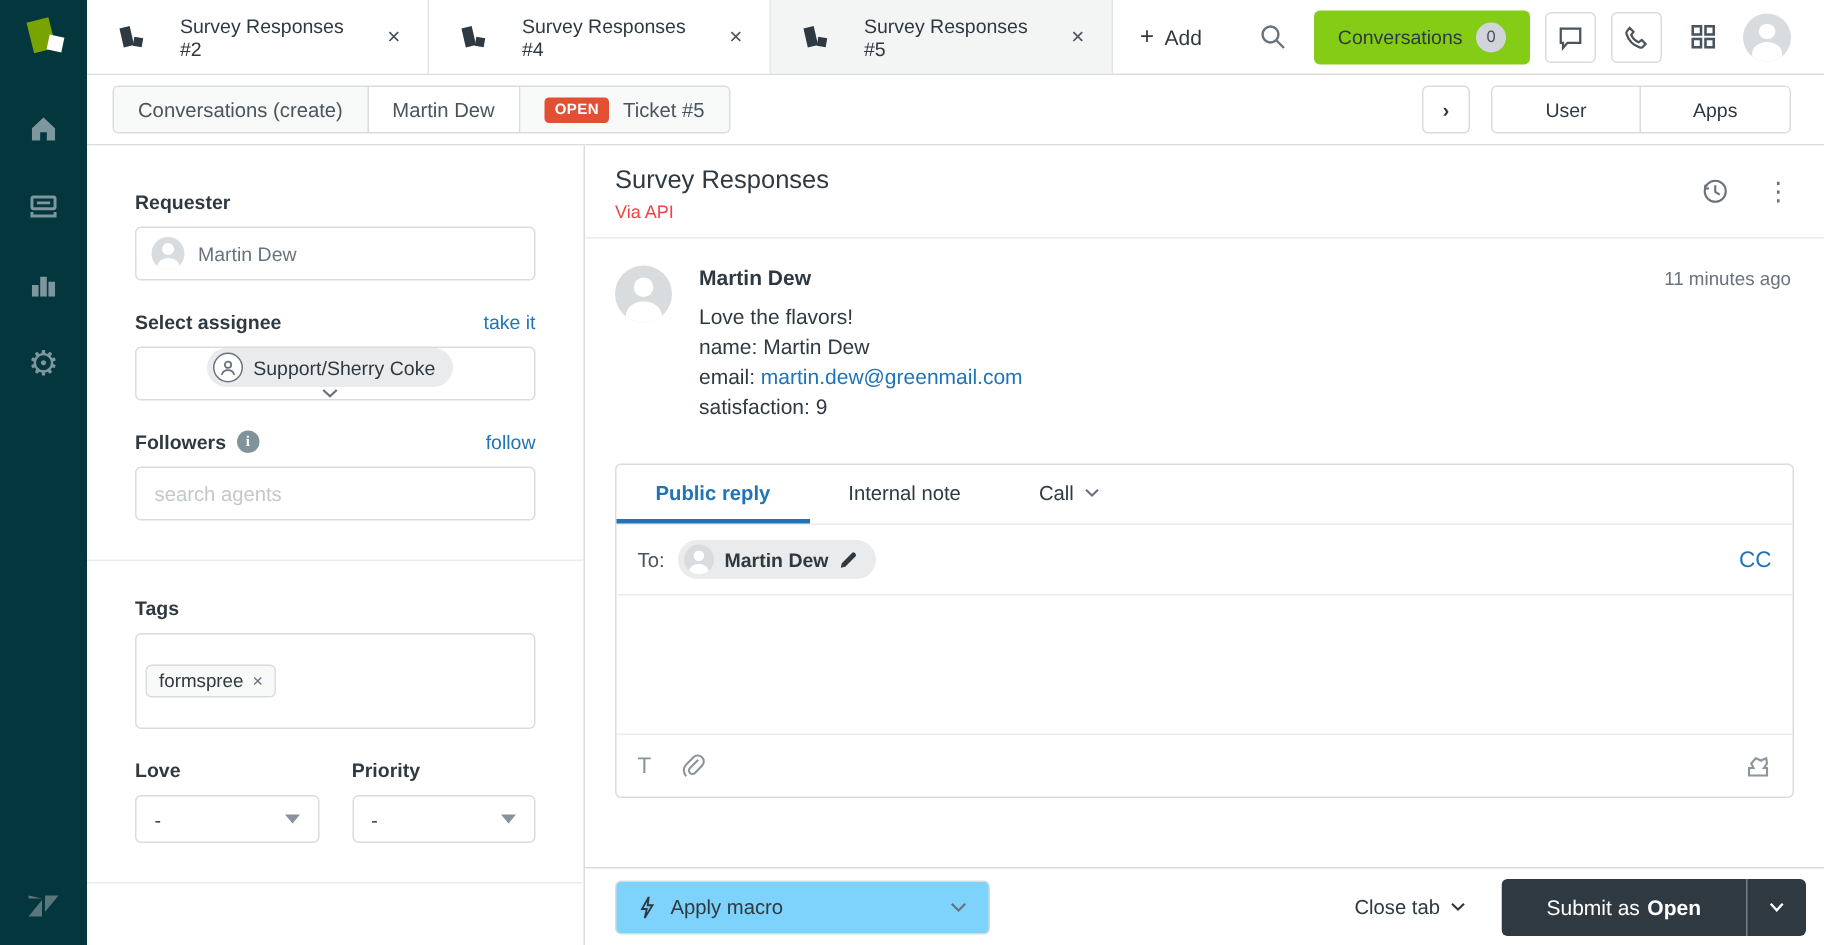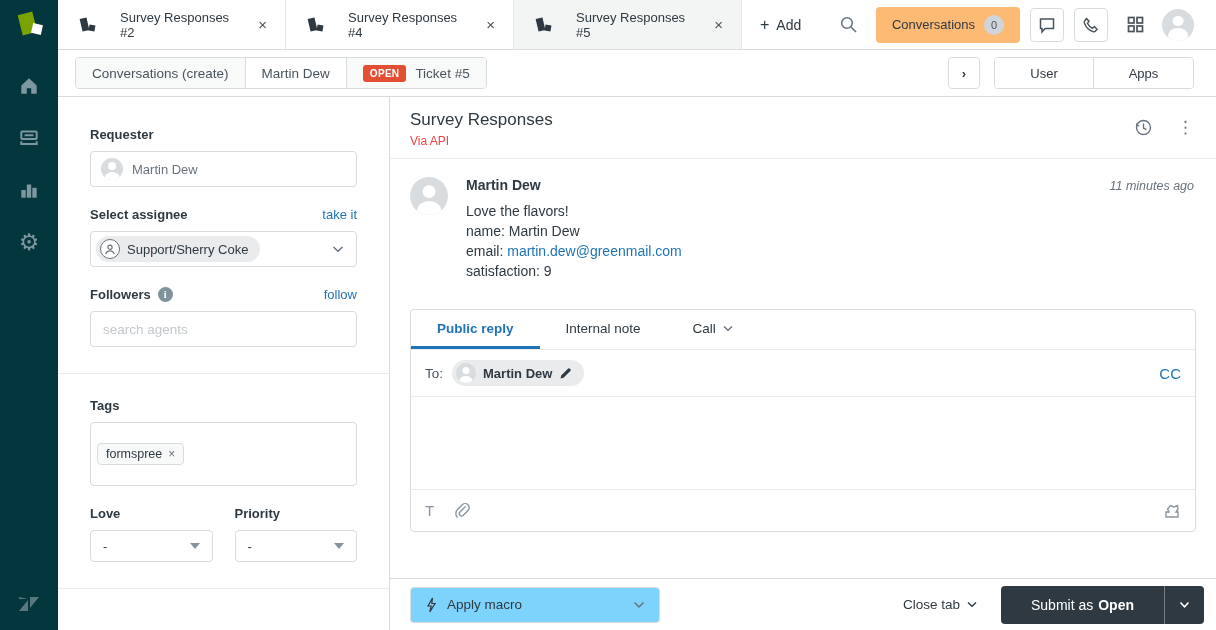--- a/index.html
+++ b/index.html
@@ -26,21 +26,21 @@
   .tab.active { background:#f3f4f4; }
   .tab-prod-icon { position:relative; width:18px; height:20px; flex-shrink:0; }
   .tab-prod-icon .p1 { position:absolute; left:1px; top:3px; width:7px; height:13px; background:#2f3941; transform:rotate(-13deg); }
   .tab-prod-icon .p2 { position:absolute; left:9px; top:10px; width:6px; height:6px; background:#2f3941; transform:rotate(10deg); }
   .tab-text { margin-left:22px; line-height:15px; font-size:13px; color:#2f3941; flex:1; min-width:0; }
   .tab-close { color:#49545c; font-size:15px; padding:2px 6px; cursor:pointer; }
   .add-btn { display:flex; align-items:center; gap:7px; padding:0 18px; font-size:14px; color:#2f3941; cursor:pointer; }
   .add-plus { font-size:16px; }
   .top-actions { display:flex; align-items:center; margin-left:6px; gap:10px; padding-right:22px; flex:1; justify-content:flex-end; }
   .search-btn { color:#68737d; cursor:pointer; display:flex; margin-right:8px; }
-  .conv-btn { background:#fdba74; border-radius:4px; height:36px; padding:0 16px; display:flex; align-items:center; gap:9px; cursor:pointer; }
+  .conv-btn { background:#84cc16; border-radius:4px; height:36px; padding:0 16px; display:flex; align-items:center; gap:9px; cursor:pointer; }
   .conv-label { font-size:13px; color:#2f3941; }
   .conv-badge { background:#d1d5d9; color:#49545c; border-radius:50%; width:20px; height:20px; font-size:11px; display:flex; align-items:center; justify-content:center; }
   .icon-btn { width:34px; height:34px; border:1px solid #d8dcde; border-radius:4px; display:flex; align-items:center; justify-content:center; color:#49545c; cursor:pointer; background:#fff; }
   .grid-btn { border:none; }
   .avatar { width:32px; height:32px; border-radius:50%; background:#d8dcde; position:relative; overflow:hidden; flex-shrink:0; cursor:pointer; }
   .avatar::before { content:""; position:absolute; left:50%; top:22%; transform:translateX(-50%); width:34%; height:34%; background:#fff; border-radius:50%; }
   .avatar::after { content:""; position:absolute; left:50%; top:62%; transform:translateX(-50%); width:62%; height:50%; background:#fff; border-radius:50%; }
 
   
   .crumbbar { height:47px; border-bottom:1px solid #d8dcde; display:flex; align-items:center; padding:0 22px 0 17px; background:#fff; flex-shrink:0; }
@@ -62,21 +62,21 @@
   .props { width:332px; border-right:1px solid #d8dcde; background:#fff; padding:30px 32px 0 32px; flex-shrink:0; overflow:hidden; }
   .field-label-row { display:flex; align-items:center; justify-content:space-between; margin-bottom:9px; }
   .field-label { font-size:13px; font-weight:bold; color:#2f3941; display:flex; align-items:center; gap:7px; }
   .link { color:#1f73b7; font-size:13px; cursor:pointer; text-decoration:none; }
   .fieldbox { height:36px; border:1px solid #d8dcde; border-radius:4px; display:flex; align-items:center; padding:0 10px; background:#fff; margin-bottom:20px; }
   .fieldbox .mini-avatar { width:22px; height:22px; margin-right:9px; }
   .mini-avatar { width:20px; height:20px; border-radius:50%; background:#d8dcde; position:relative; overflow:hidden; flex-shrink:0; }
   .mini-avatar::before { content:""; position:absolute; left:50%; top:20%; transform:translateX(-50%); width:36%; height:36%; background:#fff; border-radius:50%; }
   .mini-avatar::after { content:""; position:absolute; left:50%; top:64%; transform:translateX(-50%); width:66%; height:52%; background:#fff; border-radius:50%; }
   .muted { color:#68737d; }
-  .select-box { height:36px; border:1px solid #d8dcde; border-radius:4px; display:flex; align-items:center; padding:0 12px 0 5px; justify-content:space-between; cursor:pointer; margin-bottom:20px; background:#fff; }
+  .select-box { height:36px; border:1px solid #d8dcde; border-radius:4px; display:flex; align-items:center; padding:0 12px 0 5px; justify-content:space-between; cursor:pointer; margin-bottom:20px; background:#fff;flex-direction:column; }
   .assignee-pill { background:#e9ebed; border-radius:999px; display:flex; align-items:center; gap:7px; padding:3px 12px 3px 4px; font-size:13px; color:#2f3941; }
   .person-icon { width:20px; height:20px; border:1px solid #68737d; border-radius:50%; display:flex; align-items:center; justify-content:center; color:#68737d; background:#fff; }
   .text-input { width:100%; height:36px; border:1px solid #d8dcde; border-radius:4px; padding:0 12px; font-size:13.5px; font-family:inherit; color:#2f3941; outline:none; }
   .text-input::placeholder { color:#c2c8cc; }
   .info-icon { width:15px; height:15px; border-radius:50%; background:#80939b; color:#fff; font-size:10px; font-weight:bold; display:flex; align-items:center; justify-content:center; font-family:"Liberation Serif", serif; }
   .props-divider { border:none; border-top:1px solid #e9ebed; margin:26px -32px 24px -32px; }
   .tagsbox { min-height:36px; border:1px solid #d8dcde; border-radius:4px; padding:20px 6px; display:flex; align-items:center; gap:6px; }
   .tag-pill { background:#f8f9f9; border:1px solid #d8dcde; border-radius:4px; padding:3px 8px; font-size:12.5px; color:#2f3941; display:flex; align-items:center; gap:6px; }
   .tag-x { color:#68737d; cursor:pointer; font-size:12px; }
   .two-col { display:flex; gap:22px; margin-top:20px; }
@@ -92,21 +92,21 @@
   .head-actions { margin-left:auto; display:flex; align-items:center; gap:24px; padding-top:8px; color:#68737d; }
   .head-actions .hbtn { cursor:pointer; display:flex; }
   .kebab { font-size:17px; color:#68737d; letter-spacing:0; line-height:16px; }
 
   .convo { padding:18px 20px 0 20px; flex:1; overflow:hidden; display:flex; flex-direction:column; }
   .msg { display:flex; }
   .msg .avatar.big { width:38px; height:38px; cursor:default; }
   .msg-body { margin-left:18px; flex:1; min-width:0; }
   .msg-top { display:flex; align-items:baseline; }
   .msg-author { font-size:14px; font-weight:bold; color:#2f3941; }
-  .msg-time { margin-left:auto; font-size:12.5px; color:#68737d; padding-right:2px;font-style:italic; }
+  .msg-time { margin-left:auto; font-size:12.5px; color:#68737d; padding-right:2px; }
   .msg-lines { margin-top:8px; font-size:14px; line-height:20px; color:#2f3941; }
   .msg-lines a { color:#1f73b7; text-decoration:none; }
 
   
   .composer { border:1px solid #d8dcde; border-radius:4px; margin:28px 0 0 0; background:#fff; }
   .ctabs { display:flex; align-items:stretch; height:40px; border-bottom:1px solid #e9ebed; }
   .ctab { display:flex; align-items:center; gap:7px; padding:0 26px; font-size:13.5px; color:#2f3941; cursor:pointer; border-bottom:3px solid transparent; }
   .ctab.active { color:#1f73b7; font-weight:bold; border-bottom-color:#1f73b7; }
   .to-row { display:flex; align-items:center; padding:10px 14px; border-bottom:1px solid #e9ebed; }
   .to-label { color:#49545c; font-size:13.5px; margin-right:9px; }

